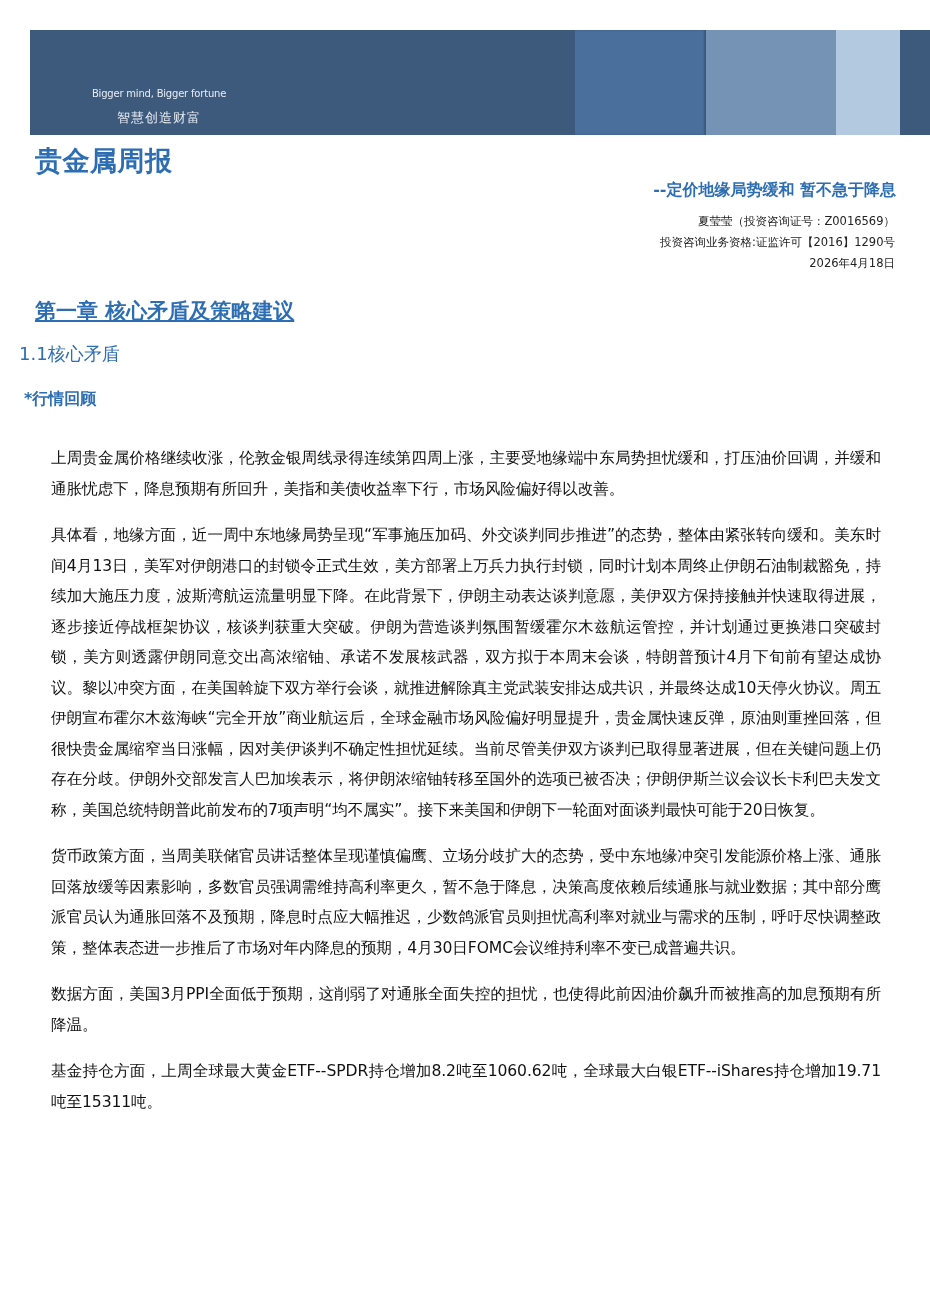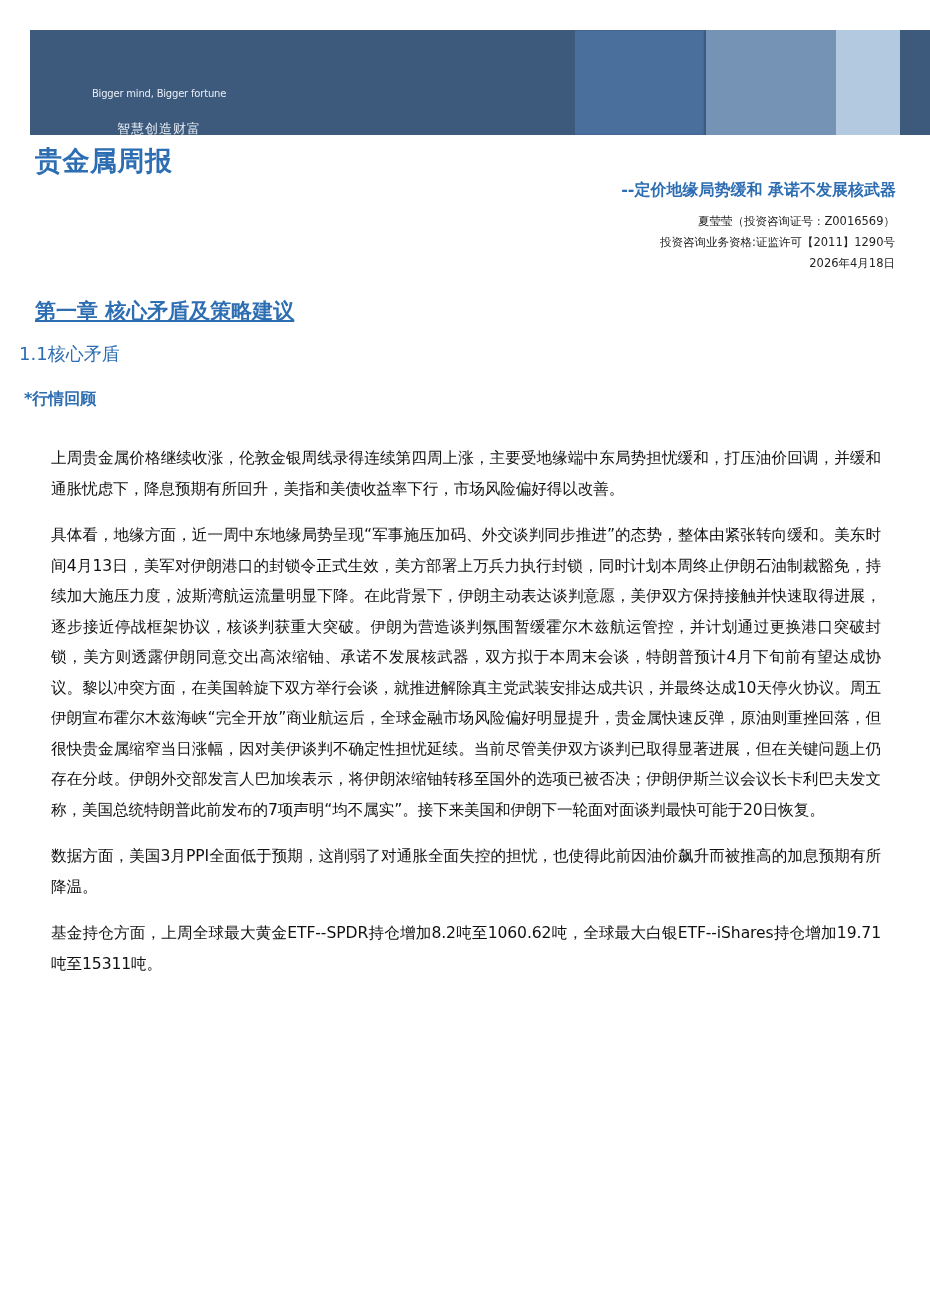--- a/index.html
+++ b/index.html
@@ -5,21 +5,21 @@
     html, body { margin: 0; padding: 0; background: #ffffff; }
     body { width: 930px; height: 1303px; position: relative; overflow: hidden;
            font-family: "DejaVu Sans", "Liberation Sans", sans-serif; color: #111; }
     .banner { position: absolute; left: 30px; top: 30px; width: 909px; height: 105px; background: #3d5a7d; overflow: hidden; padding-left: 38px; }
     .seg { position: absolute; top: 0; height: 105px; }
     .seg-mid { left: 545px; width: 131px; background: #4a6f9c; box-shadow: inset -2px 0 2px rgba(30,45,70,0.35); }
     .seg-light { left: 676px; width: 130px; background: #7493b5; }
     .seg-lightest { left: 806px; width: 64px; background: #b3c9df; }
     .slogan { position: absolute; left: 59px; top: 57px; width: 140px; text-align: center; color: #e8eef5; }
     .slogan-en { font-size: 10px; letter-spacing: -0.2px; line-height: 13px; }
-    .slogan-cn { font-size: 13px; letter-spacing: 1px; line-height: 18px; margin-top: 20px; }
+    .slogan-cn { font-size: 13px; letter-spacing: 1px; line-height: 18px; margin-top: 9px; }
     .logo { position: absolute; left: 698px; top: 33px; height: 46px; display: flex; align-items: center; }
     .logo-mark { width: 44px; height: 46px; background: #1e5fad; border-radius: 4px; position: relative; }
     .logo-text { margin-left: 8px; }
     .logo-cn { font-size: 23px; font-weight: bold; color: #1e5fad; letter-spacing: 0px; line-height: 26px; }
     .logo-en { font-size: 8.5px; font-weight: bold; color: #1e5fad; line-height: 11px; letter-spacing: 0.2px; }
 
     .title { position: absolute; left: 35px; top: 143px; font-size: 27px; font-weight: bold; color: #2d6db2; letter-spacing: 0.5px; }
     .subtitle { position: absolute; right: 34px; top: 180px; font-size: 16px; font-weight: bold; color: #2d6db2; }
     .meta { position: absolute; right: 35px; font-size: 11.5px; color: #222; text-align: right; }
     .meta-author { top: 214px; }
@@ -42,27 +42,28 @@
   <div class="seg seg-lightest"></div>
 
   <div class="slogan">
     <div class="slogan-en">Bigger mind, Bigger fortune</div>
     <div class="slogan-cn">智慧创造财富</div>
   </div>
 
 </div>
 
 <div class="title">贵金属周报</div>
-<div class="subtitle">--定价地缘局势缓和 承诺不发展核武器</div>
+<div class="subtitle">--定价地缘局势缓和 暂不急于降息</div>
 <div class="meta meta-author">夏莹莹（投资咨询证号：Z0016569）</div>
-<div class="meta meta-license">投资咨询业务资格:证监许可【2011】1290号</div>
+<div class="meta meta-license">投资咨询业务资格:证监许可【2016】1290号</div>
 <div class="meta meta-date">2026年4月18日</div>
 
 <div class="h1">第一章 核心矛盾及策略建议</div>
 <div class="h2">1.1核心矛盾</div>
 <div class="h3">*行情回顾</div>
 
 <div class="body-text">
   <p>上周贵金属价格继续收涨，伦敦金银周线录得连续第四周上涨，主要受地缘端中东局势担忧缓和，打压油价回调，并缓和通胀忧虑下，降息预期有所回升，美指和美债收益率下行，市场风险偏好得以改善。</p>
   <p>具体看，地缘方面，近一周中东地缘局势呈现“军事施压加码、外交谈判同步推进”的态势，整体由紧张转向缓和。美东时间4月13日，美军对伊朗港口的封锁令正式生效，美方部署上万兵力执行封锁，同时计划本周终止伊朗石油制裁豁免，持续加大施压力度，波斯湾航运流量明显下降。在此背景下，伊朗主动表达谈判意愿，美伊双方保持接触并快速取得进展，逐步接近停战框架协议，核谈判获重大突破。伊朗为营造谈判氛围暂缓霍尔木兹航运管控，并计划通过更换港口突破封锁，美方则透露伊朗同意交出高浓缩铀、承诺不发展核武器，双方拟于本周末会谈，特朗普预计4月下旬前有望达成协议。黎以冲突方面，在美国斡旋下双方举行会谈，就推进解除真主党武装安排达成共识，并最终达成10天停火协议。周五伊朗宣布霍尔木兹海峡“完全开放”商业航运后，全球金融市场风险偏好明显提升，贵金属快速反弹，原油则重挫回落，但很快贵金属缩窄当日涨幅，因对美伊谈判不确定性担忧延续。当前尽管美伊双方谈判已取得显著进展，但在关键问题上仍存在分歧。伊朗外交部发言人巴加埃表示，将伊朗浓缩铀转移至国外的选项已被否决；伊朗伊斯兰议会议长卡利巴夫发文称，美国总统特朗普此前发布的7项声明“均不属实”。接下来美国和伊朗下一轮面对面谈判最快可能于20日恢复。</p>
+  <p>货币政策方面，当周美联储官员讲话整体呈现谨慎偏鹰、立场分歧扩大的态势，受中东地缘冲突引发能源价格上涨、通胀回落放缓等因素影响，多数官员强调需维持高利率更久，暂不急于降息，决策高度依赖后续通胀与就业数据；其中部分鹰派官员认为通胀回落不及预期，降息时点应大幅推迟，少数鸽派官员则担忧高利率对就业与需求的压制，呼吁尽快调整政策，整体表态进一步推后了市场对年内降息的预期，4月30日FOMC会议维持利率不变已成普遍共识。</p>
   <p>数据方面，美国3月PPI全面低于预期，这削弱了对通胀全面失控的担忧，也使得此前因油价飙升而被推高的加息预期有所降温。</p>
   <p>基金持仓方面，上周全球最大黄金ETF--SPDR持仓增加8.2吨至1060.62吨，全球最大白银ETF--iShares持仓增加19.71吨至15311吨。</p>
 </div>
 
 </body></html>

